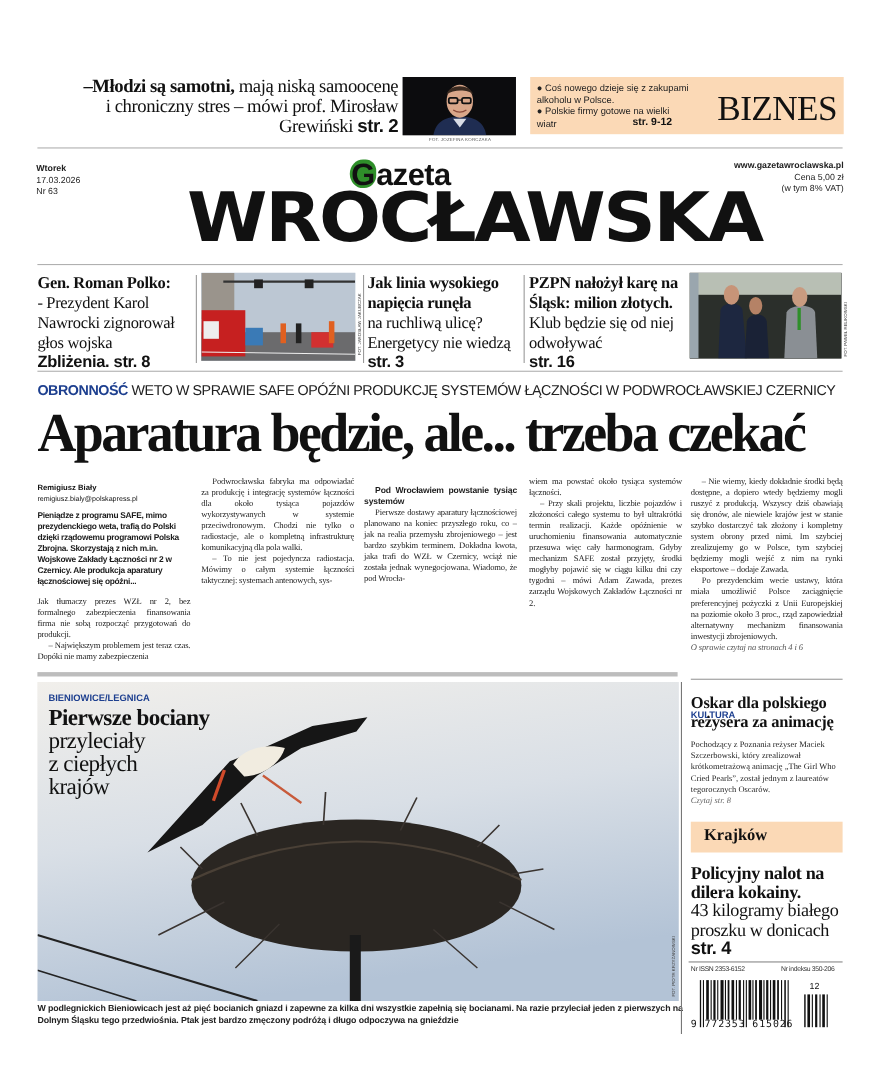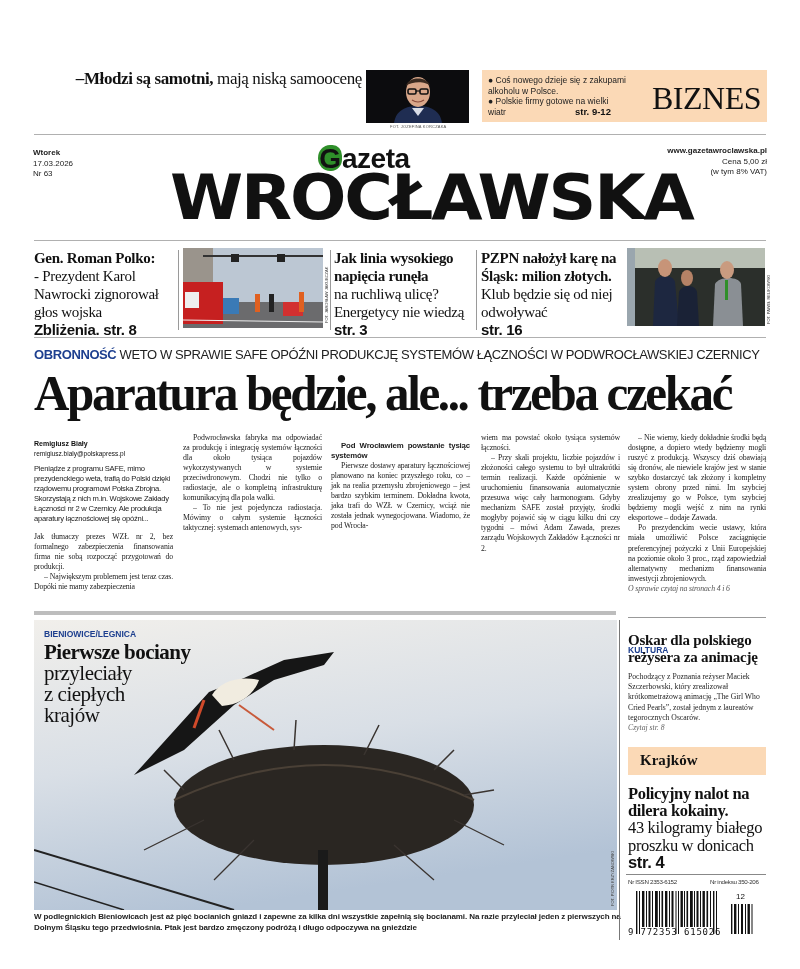--- a/index.html
+++ b/index.html
@@ -44,21 +44,21 @@
   
   .kicker { left: 34px; top: 347px; font-family: "Liberation Sans", sans-serif; font-size: 13px; letter-spacing: -0.4px; color: #222; }
   .kicker b { color: #1d3f8f; font-weight: bold; }
   .headline { left: 34px; top: 366px; font-family: "Liberation Serif", serif; font-weight: bold; font-size: 50px; line-height: 54px; letter-spacing: -2.4px; transform: scaleX(0.98); transform-origin: left; }
 
   .byline { left: 34px; top: 439px; font-family: "Liberation Sans", sans-serif; font-size: 6.5px; line-height: 10px; }
   .byline b { font-weight: bold; font-size: 7px; }
   .col { font-size: 7.8px; line-height: 10.05px; color: #1b1b1b; text-align: justify; letter-spacing: -0.15px; }
   .col p { text-indent: 10px; }
   .col p.ni { text-indent: 0; }
-  .lead { font-weight: normal; font-family: "Liberation Sans", sans-serif; font-size: 7.6px; line-height: 10px; text-align: left; letter-spacing: -0.25px; }
+  .lead { font-weight: bold; font-family: "Liberation Sans", sans-serif; font-size: 7.6px; line-height: 10px; text-align: left; letter-spacing: -0.25px; }
   .col1 { left: 34px; top: 464px; width: 139px; }
   .col2 { left: 183px; top: 433px; width: 139px; }
   .col3 { left: 331px; top: 433px; width: 139px; }
   .col4 { left: 481px; top: 433px; width: 139px; }
   .col5 { left: 628px; top: 433px; width: 138px; }
   .subhead { font-family: "Liberation Sans", sans-serif; font-weight: bold; font-size: 7.8px; line-height: 10px; margin-top: 8px; text-indent: 0; }
   .cont { font-style: italic; color: #555; }
 
   
   .hrule-mid { left: 34px; top: 611px; width: 582px; height: 4px; background: #bdbdbd; }
@@ -87,20 +87,21 @@
   .barcode { left: 636px; top: 891px; width: 82px; height: 43px; }
   .barcode2 { left: 731px; top: 898px; width: 22px; height: 36px; }
   .bc-digits { left: 628px; top: 927px; font-family: "DejaVu Sans Mono", monospace; font-size: 9px; letter-spacing: 0.8px; background: transparent; }
   .bc2-num { left: 736px; top: 892px; font-family: "Liberation Sans", sans-serif; font-size: 8px; }
 </style>
 </head>
 <body>
 
 <div class="abs teaser-top">
   <div><b>–Młodzi są samotni,</b><span> mają niską samoocenę</span></div>
+  <div><span>i chroniczny stres – mówi prof. Mirosław Grewiński </span><span class="pg">str. 2</span></div>
 </div>
 <div class="abs photo-top">
   <svg width="103" height="53" viewBox="0 0 103 53">
     <rect width="103" height="53" fill="#0c0c0e"></rect>
     <path d="M28 53 C30 40 40 36 52 36 C64 36 74 40 76 53 Z" fill="#1f2d52"></path>
     <path d="M46 38 L52 46 L58 38 Z" fill="#d9dde6"></path>
     <ellipse cx="52" cy="22" rx="12" ry="15" fill="#d9a78a"></ellipse>
     <path d="M40 16 C42 6 62 6 64 16 C60 11 46 11 40 16 Z" fill="#3a2a20"></path>
     <rect x="42" y="19" width="8" height="5" rx="1.5" fill="none" stroke="#111" stroke-width="1.6"></rect>
     <rect x="54" y="19" width="8" height="5" rx="1.5" fill="none" stroke="#111" stroke-width="1.6"></rect>

